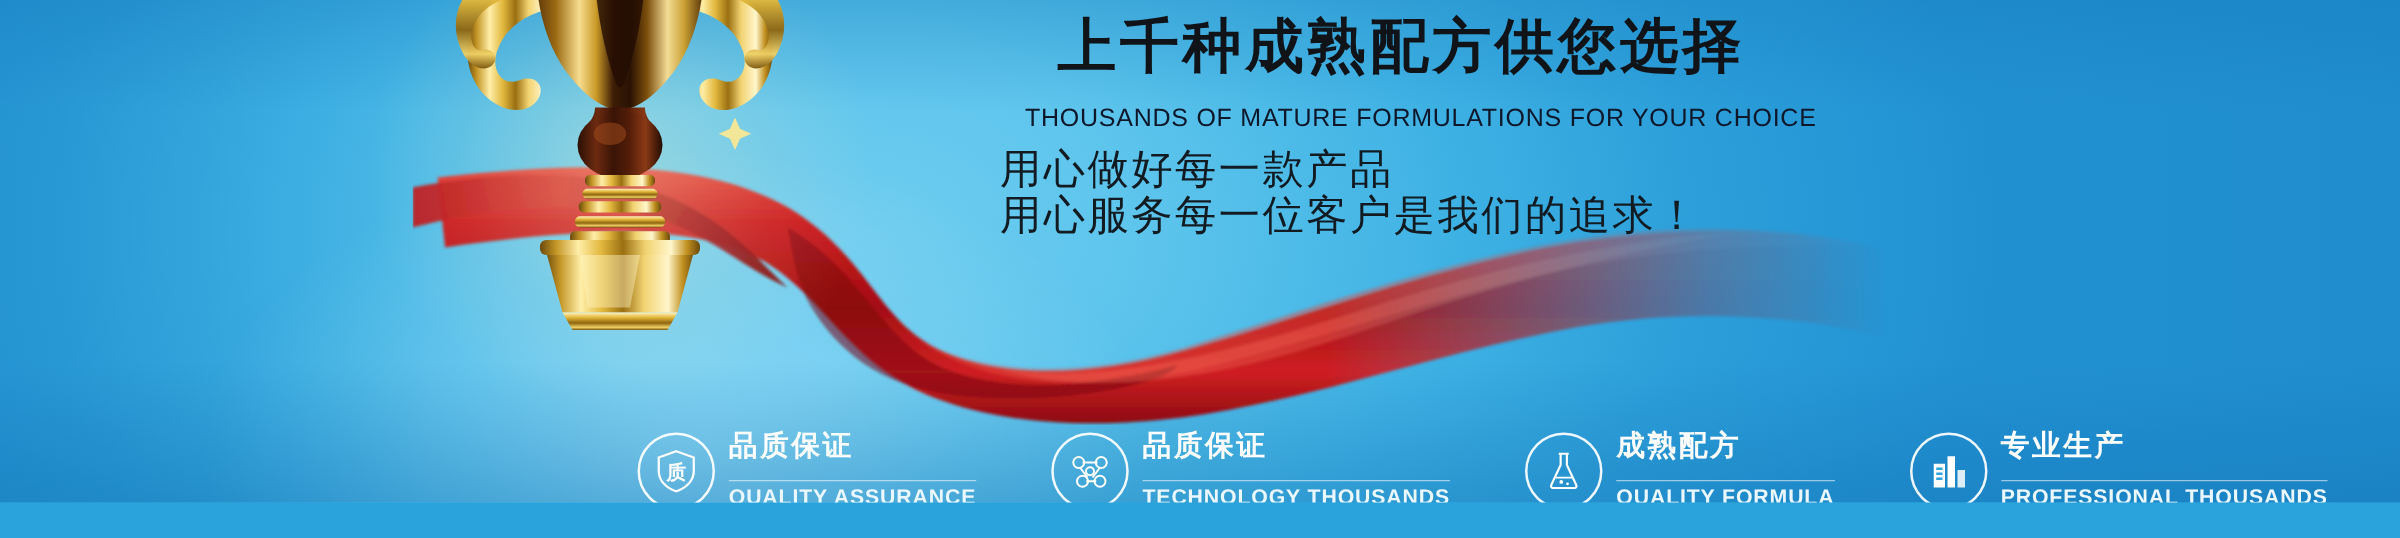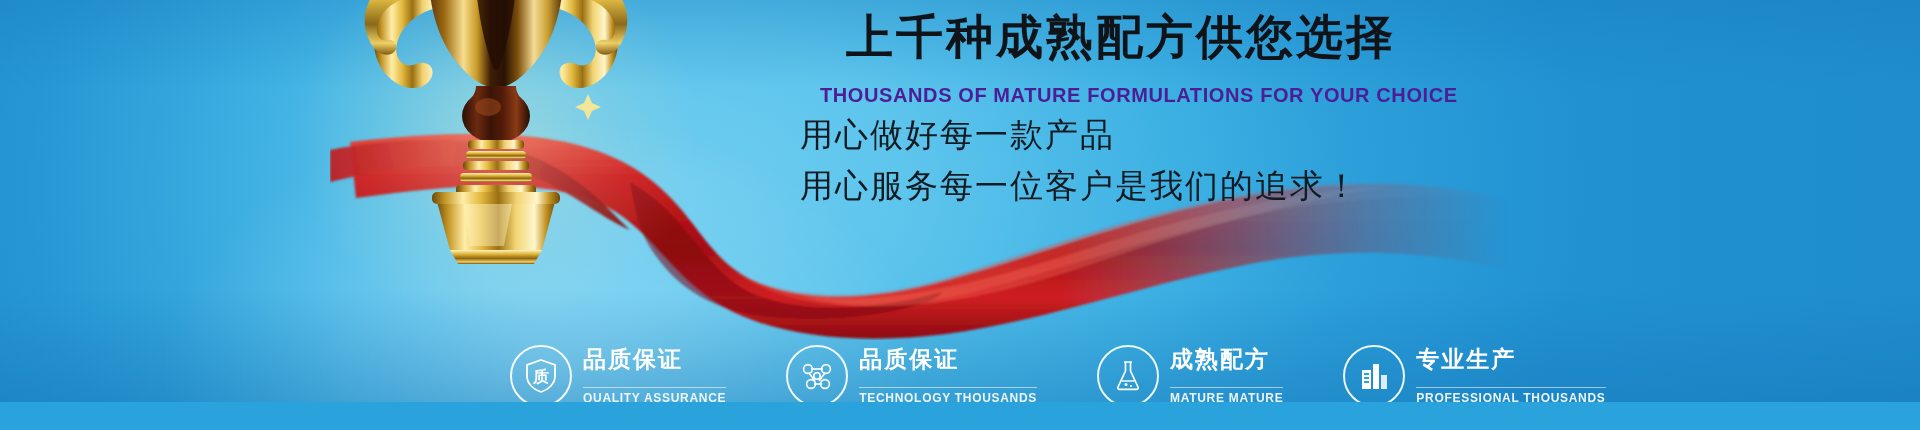--- a/index.html
+++ b/index.html
@@ -42,31 +42,31 @@
 
   
   .headline {
     position:absolute; left:846px; top:6px;
     font-size:47px; font-weight:700; color:#101418;
     letter-spacing:3px; white-space:nowrap;
     font-family:"DejaVu Sans","Liberation Sans",sans-serif;
   }
   .subhead {
     position:absolute; left:820px; top:84px;
-    font-size:20px; font-weight:700; color:#4c1d95;
+    font-size:20px; font-weight:400; color:#0f172a;
     letter-spacing:0.6px; white-space:nowrap;
   }
   .body-line {
     position:absolute; left:800px;
     font-size:33px; font-weight:500; color:#121b22;
     letter-spacing:2px; white-space:nowrap;
     font-family:"DejaVu Sans","Liberation Sans",sans-serif;
   }
   .body-line.l1 { top:113px; }
-  .body-line.l2 { top:164px;text-align:center; }
+  .body-line.l2 { top:150px;text-align:center; }
 
   
   .features {
     position:absolute; left:510px; top:345px;
     display:flex; align-items:center; gap:60px;
   }
   .feature { display:flex; align-items:center; gap:11px; }
   .feature-icon {
     width:62px; height:62px; border-radius:50%;
     border:2px solid rgba(255,255,255,0.92);
@@ -74,21 +74,21 @@
     flex:0 0 auto;
   }
   .feature-icon svg { display:block; }
   .feature-text { display:flex; flex-direction:column; gap:14px; }
   .feature-cn {
     font-size:23px; font-weight:700; color:#ffffff; letter-spacing:2px;
     line-height:1.05; white-space:nowrap;
     font-family:"DejaVu Sans","Liberation Sans",sans-serif;
   }
   .feature-en {
-    font-size:12px; font-weight:600; color:#eaf7ff; letter-spacing:0.7px;
+    font-size:17px; font-weight:600; color:#eaf7ff; letter-spacing:0.7px;
     white-space:nowrap; border-top:1px solid rgba(255,255,255,0.55);
     padding-top:3px; margin-top:1px;
   }
 </style>
 </head>
 <body>
 
 <div id="banner">
 
   <div class="bg-base"></div>
@@ -282,21 +282,21 @@
           <g stroke="#ffffff" stroke-width="1.7" fill="none" stroke-linejoin="round">
             <path d="M16 6 h8 M17.5 6 v9 L10 31 a1.6 1.6 0 0 0 1.4 2.4 h17.2 A1.6 1.6 0 0 0 30 31 L22.5 15 V6"></path>
             <path d="M13.4 25 h13.2" stroke-width="1.4"></path>
           </g>
           <circle cx="18" cy="28.5" r="1.5" fill="#ffffff"></circle>
           <circle cx="23" cy="30" r="1.1" fill="#ffffff"></circle>
         </svg>
       </div>
       <div class="feature-text">
         <span class="feature-cn">成熟配方</span>
-        <span class="feature-en">MATURE MATURE</span>
+        <span class="feature-en">QUALITY FORMULA</span>
       </div>
     </div>
 
     <div class="feature">
       <div class="feature-icon">
         <svg width="40" height="40" viewBox="0 0 40 40" xmlns="http://www.w3.org/2000/svg">
           <rect x="8" y="14" width="9" height="19" fill="#ffffff"></rect>
           <rect x="19" y="8" width="6" height="25" fill="#ffffff"></rect>
           <rect x="27" y="19" width="6" height="14" fill="#ffffff" opacity="0.85"></rect>
           <rect x="10" y="17" width="5" height="2" fill="#2aa3dd"></rect>

